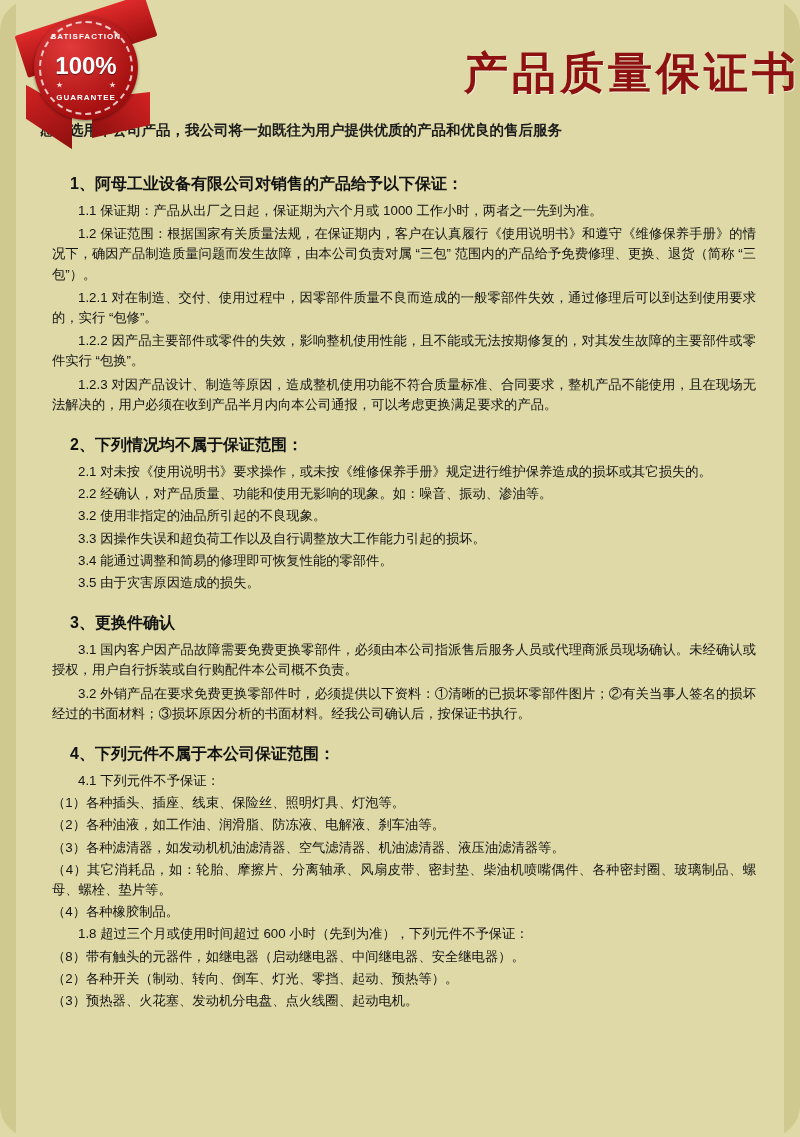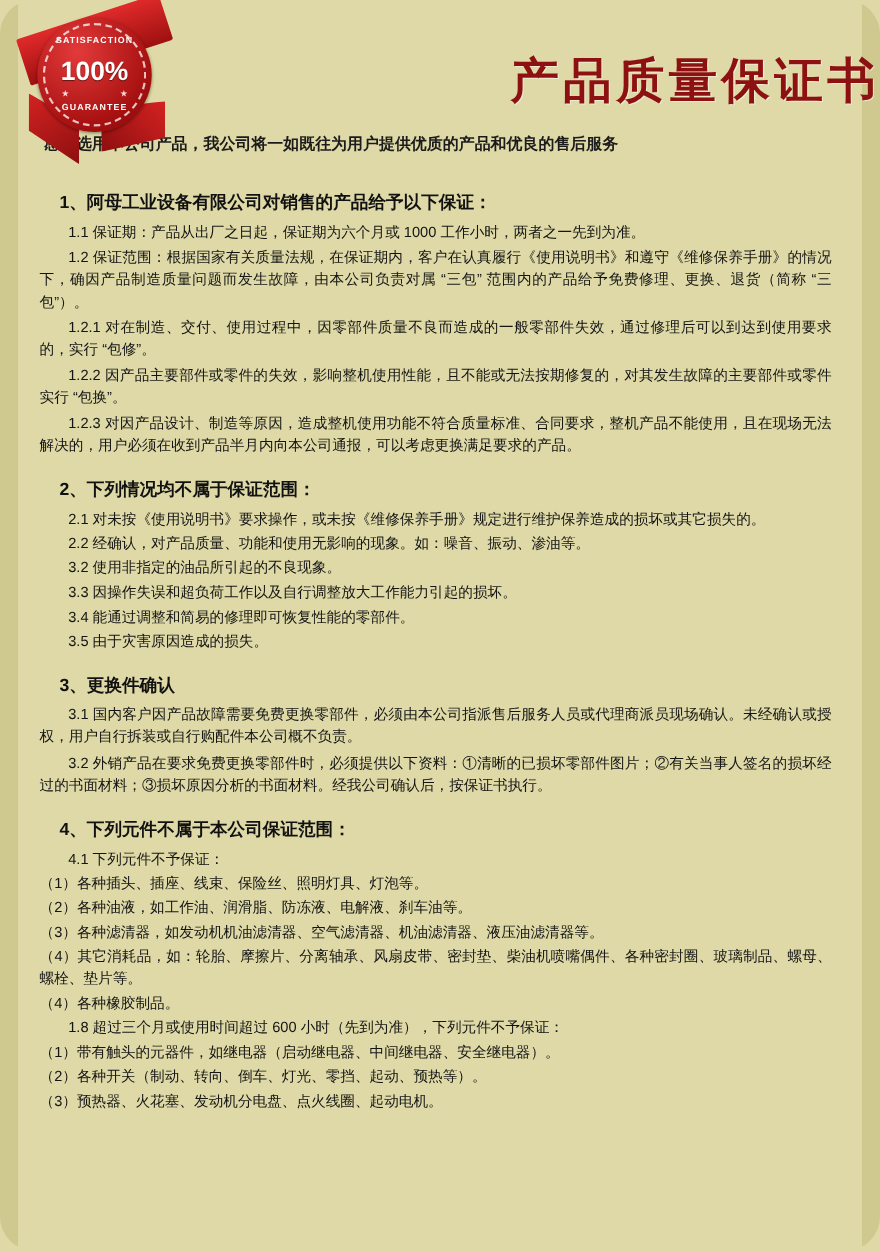--- a/index.html
+++ b/index.html
@@ -126,21 +126,21 @@
   }
   .subtitle {
     margin: 18px 40px 0 40px;
     text-align: left;
     font-size: 14.5px;
     font-weight: bold;
     color: #1b1b1b;
   }
   .content {
     margin: 0;
-    padding: 14px 44px 0 36px;
+    padding: 14px 44px 0 52px;
   }
   .sec-head {
     font-size: 16px;
     font-weight: bold;
     margin: 20px 0 6px 18px;
     color: #111;
   }
   p.ln {
     margin: 0 0 3px 0;
     font-size: 13.3px;
@@ -198,18 +198,18 @@
     <p class="ln indent">3.2 外销产品在要求免费更换零部件时，必须提供以下资料：①清晰的已损坏零部件图片；②有关当事人签名的损坏经过的书面材料；③损坏原因分析的书面材料。经我公司确认后，按保证书执行。</p>
 
     <div class="sec-head">4、下列元件不属于本公司保证范围：</div>
     <p class="ln indent tight">4.1 下列元件不予保证：</p>
     <p class="ln tight">（1）各种插头、插座、线束、保险丝、照明灯具、灯泡等。</p>
     <p class="ln tight">（2）各种油液，如工作油、润滑脂、防冻液、电解液、刹车油等。</p>
     <p class="ln tight">（3）各种滤清器，如发动机机油滤清器、空气滤清器、机油滤清器、液压油滤清器等。</p>
     <p class="ln tight">（4）其它消耗品，如：轮胎、摩擦片、分离轴承、风扇皮带、密封垫、柴油机喷嘴偶件、各种密封圈、玻璃制品、螺母、螺栓、垫片等。</p>
     <p class="ln tight">（4）各种橡胶制品。</p>
     <p class="ln indent tight">1.8 超过三个月或使用时间超过 600 小时（先到为准），下列元件不予保证：</p>
-    <p class="ln tight">（1）带有触头的元器件，如继电器（启动继电器、中间继电器、安全继电器）。</p>
+    <p class="ln tight">（8）带有触头的元器件，如继电器（启动继电器、中间继电器、安全继电器）。</p>
     <p class="ln tight">（2）各种开关（制动、转向、倒车、灯光、零挡、起动、预热等）。</p>
     <p class="ln tight">（3）预热器、火花塞、发动机分电盘、点火线圈、起动电机。</p>
 
   </div>
 </div>
 
 </body></html>

